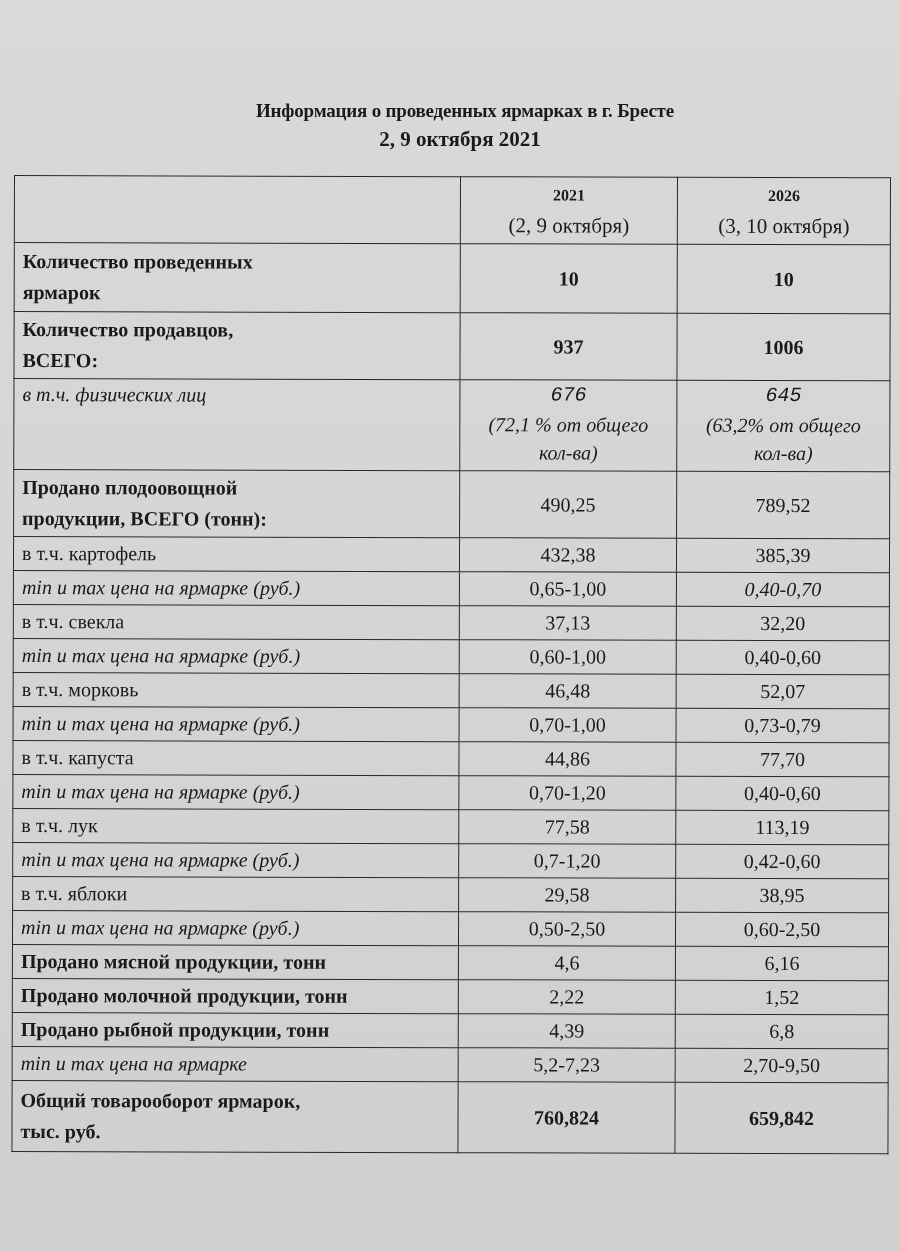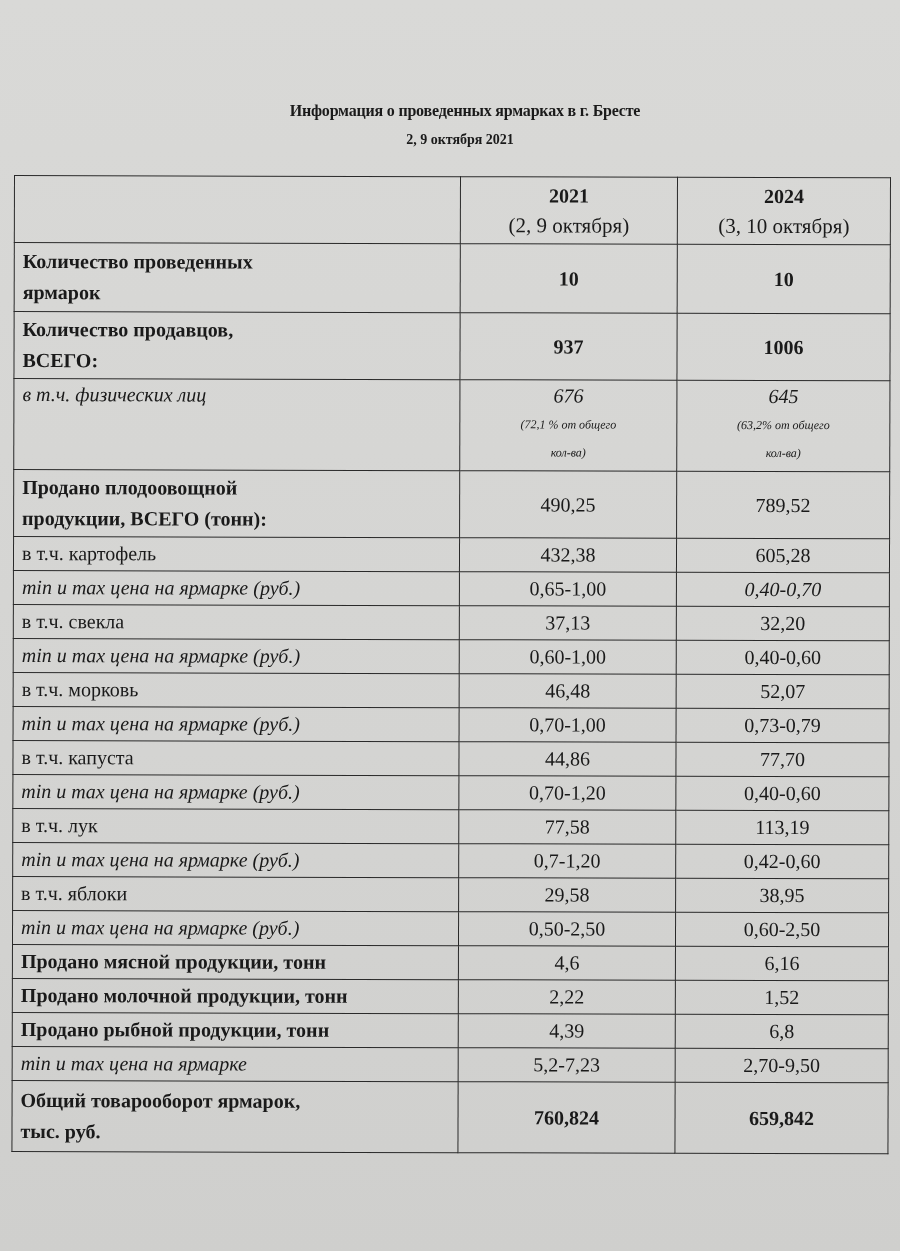--- a/index.html
+++ b/index.html
@@ -19,26 +19,26 @@
     .title-block {
       position: absolute;
       top: 96px;
       left: 0;
       width: 900px;
       text-align: center;
       font-weight: bold;
       line-height: 29px;
     }
     .title-line1 {
-      font-size: 16px;
+      font-size: 19px;
       letter-spacing: -0.2px;
       margin-left: 30px;
     }
     .title-line2 {
-      font-size: 14px;
+      font-size: 21px;
       margin-left: 20px;
     }
     table.fair {
       position: absolute;
       top: 175px;
       left: 14px;
       width: 876px;
       border-collapse: collapse;
       table-layout: fixed;
       transform: rotate(0.15deg);
@@ -53,38 +53,39 @@
     }
     col.c-label { width: 446px; }
     col.c-2021 { width: 217px; }
     col.c-2020 { width: 213px; }
     td.val { text-align: center; }
     .b { font-weight: bold; }
     .i { font-style: italic; }
     .hdr-year {
       display: block;
       font-weight: bold;
-      font-size: 20px;
+      font-size: 16px;
       line-height: 30px;
     }
     .hdr-dates {
       display: block;
       font-size: 21px;
       line-height: 30px;
     }
     .note-line {
       display: block;
-      font-size: 12px;
+      font-size: 20px;
       font-style: italic;
       line-height: 28px;
     }
     .main-line {
       display: block;
       font-style: italic;
       line-height: 30px;
+      font-family: Liberation Mono, monospace;
     }
     tr.r-header td { height: 66px; }
     tr.r-fairs td { height: 68px; }
     tr.r-sellers td { height: 66px; }
     tr.r-phys td { height: 90px; vertical-align: top; }
     tr.r-phys td.val { vertical-align: top; }
     tr.r-produce td { height: 66px; }
     tr.r-std td { height: 33px; }
     tr.r-turnover td { height: 70px; }
     .label-2line { line-height: 31px; display: block; }
@@ -104,21 +105,21 @@
     <col class="c-2020">
   </colgroup>
   <tbody>
     <tr class="r-header">
       <td></td>
       <td class="val">
         <span class="hdr-year">2021</span>
         <span class="hdr-dates">(2, 9 октября)</span>
       </td>
       <td class="val">
-        <span class="hdr-year">2024</span>
+        <span class="hdr-year">2026</span>
         <span class="hdr-dates">(3, 10 октября)</span>
       </td>
     </tr>
 
     <tr class="r-fairs">
       <td class="b">
         <span class="label-2line">Количество проведенных</span>
         <span class="label-2line">ярмарок</span>
       </td>
       <td class="val b">10</td>
@@ -153,21 +154,21 @@
         <span class="label-2line">Продано плодоовощной</span>
         <span class="label-2line">продукции, ВСЕГО (тонн):</span>
       </td>
       <td class="val">490,25</td>
       <td class="val">789,52</td>
     </tr>
 
     <tr class="r-std">
       <td>в т.ч. картофель</td>
       <td class="val">432,38</td>
-      <td class="val">605,28</td>
+      <td class="val">385,39</td>
     </tr>
     <tr class="r-std">
       <td class="i">min и max цена на ярмарке (руб.)</td>
       <td class="val">0,65-1,00</td>
       <td class="val i">0,40-0,70</td>
     </tr>
 
     <tr class="r-std">
       <td>в т.ч. свекла</td>
       <td class="val">37,13</td>

